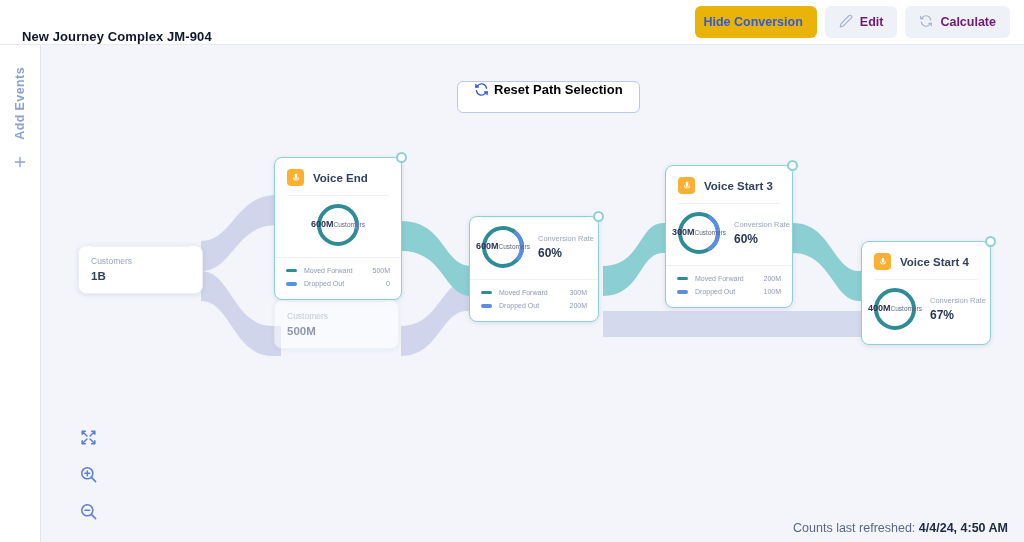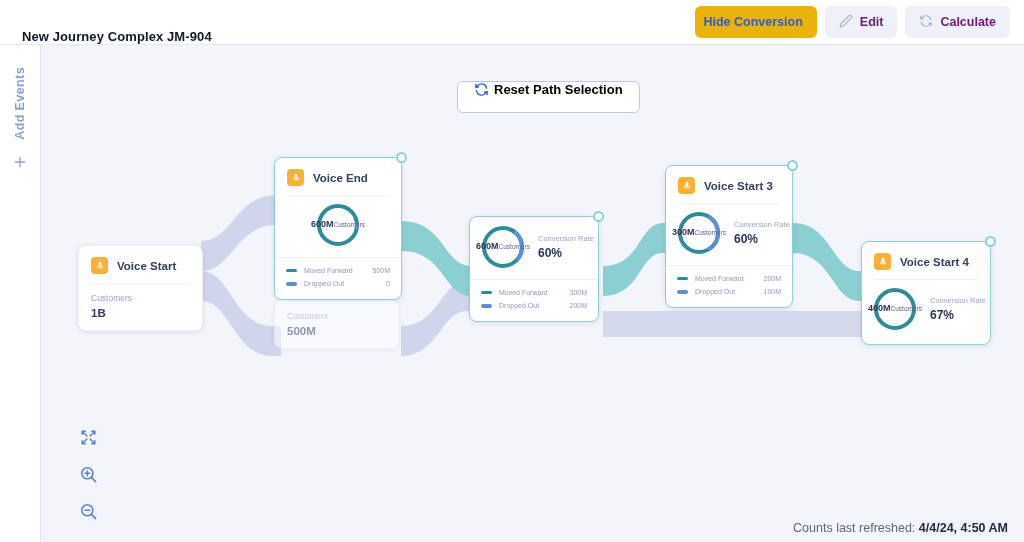--- a/index.html
+++ b/index.html
@@ -222,29 +222,20 @@
           <path d="M20 10a8 8 0 0 0-13.6-4.6L3 8"></path>
             <path d="M3 4v4h4"></path>
           <path d="M4 14a8 8 0 0 0 13.6 4.6L21 16"></path>
             <path d="M21 20v-4h-4"></path>
         </svg>
       </span>
       <span>Reset Path Selection</span>
     </button>
 
     <div class="node plain" style="left:37px; top:200px; width:125px;">
-      <div class="node-head">
-        <span class="node-badge">
-          <svg width="10" height="10" viewBox="0 0 24 24" fill="#ffffff">
-            <path d="M12 2a3 3 0 0 1 3 3v6a3 3 0 0 1-6 0V5a3 3 0 0 1 3-3z"></path>
-            <path d="M5 11a7 7 0 0 0 14 0h-2a5 5 0 0 1-10 0H5z"></path>
-          </svg>
-        </span>
-        <span class="node-title">Voice Start</span>
-      </div>
       <div class="node-div"></div>
       <div class="node-body">
         <div class="stat-label">Customers</div>
         <div class="stat-value">1B</div>
       </div>
     </div>
 
     <div class="node active" style="left:233px; top:112px; width:128px;">
       <div class="handle"></div>
       <div class="node-head">

